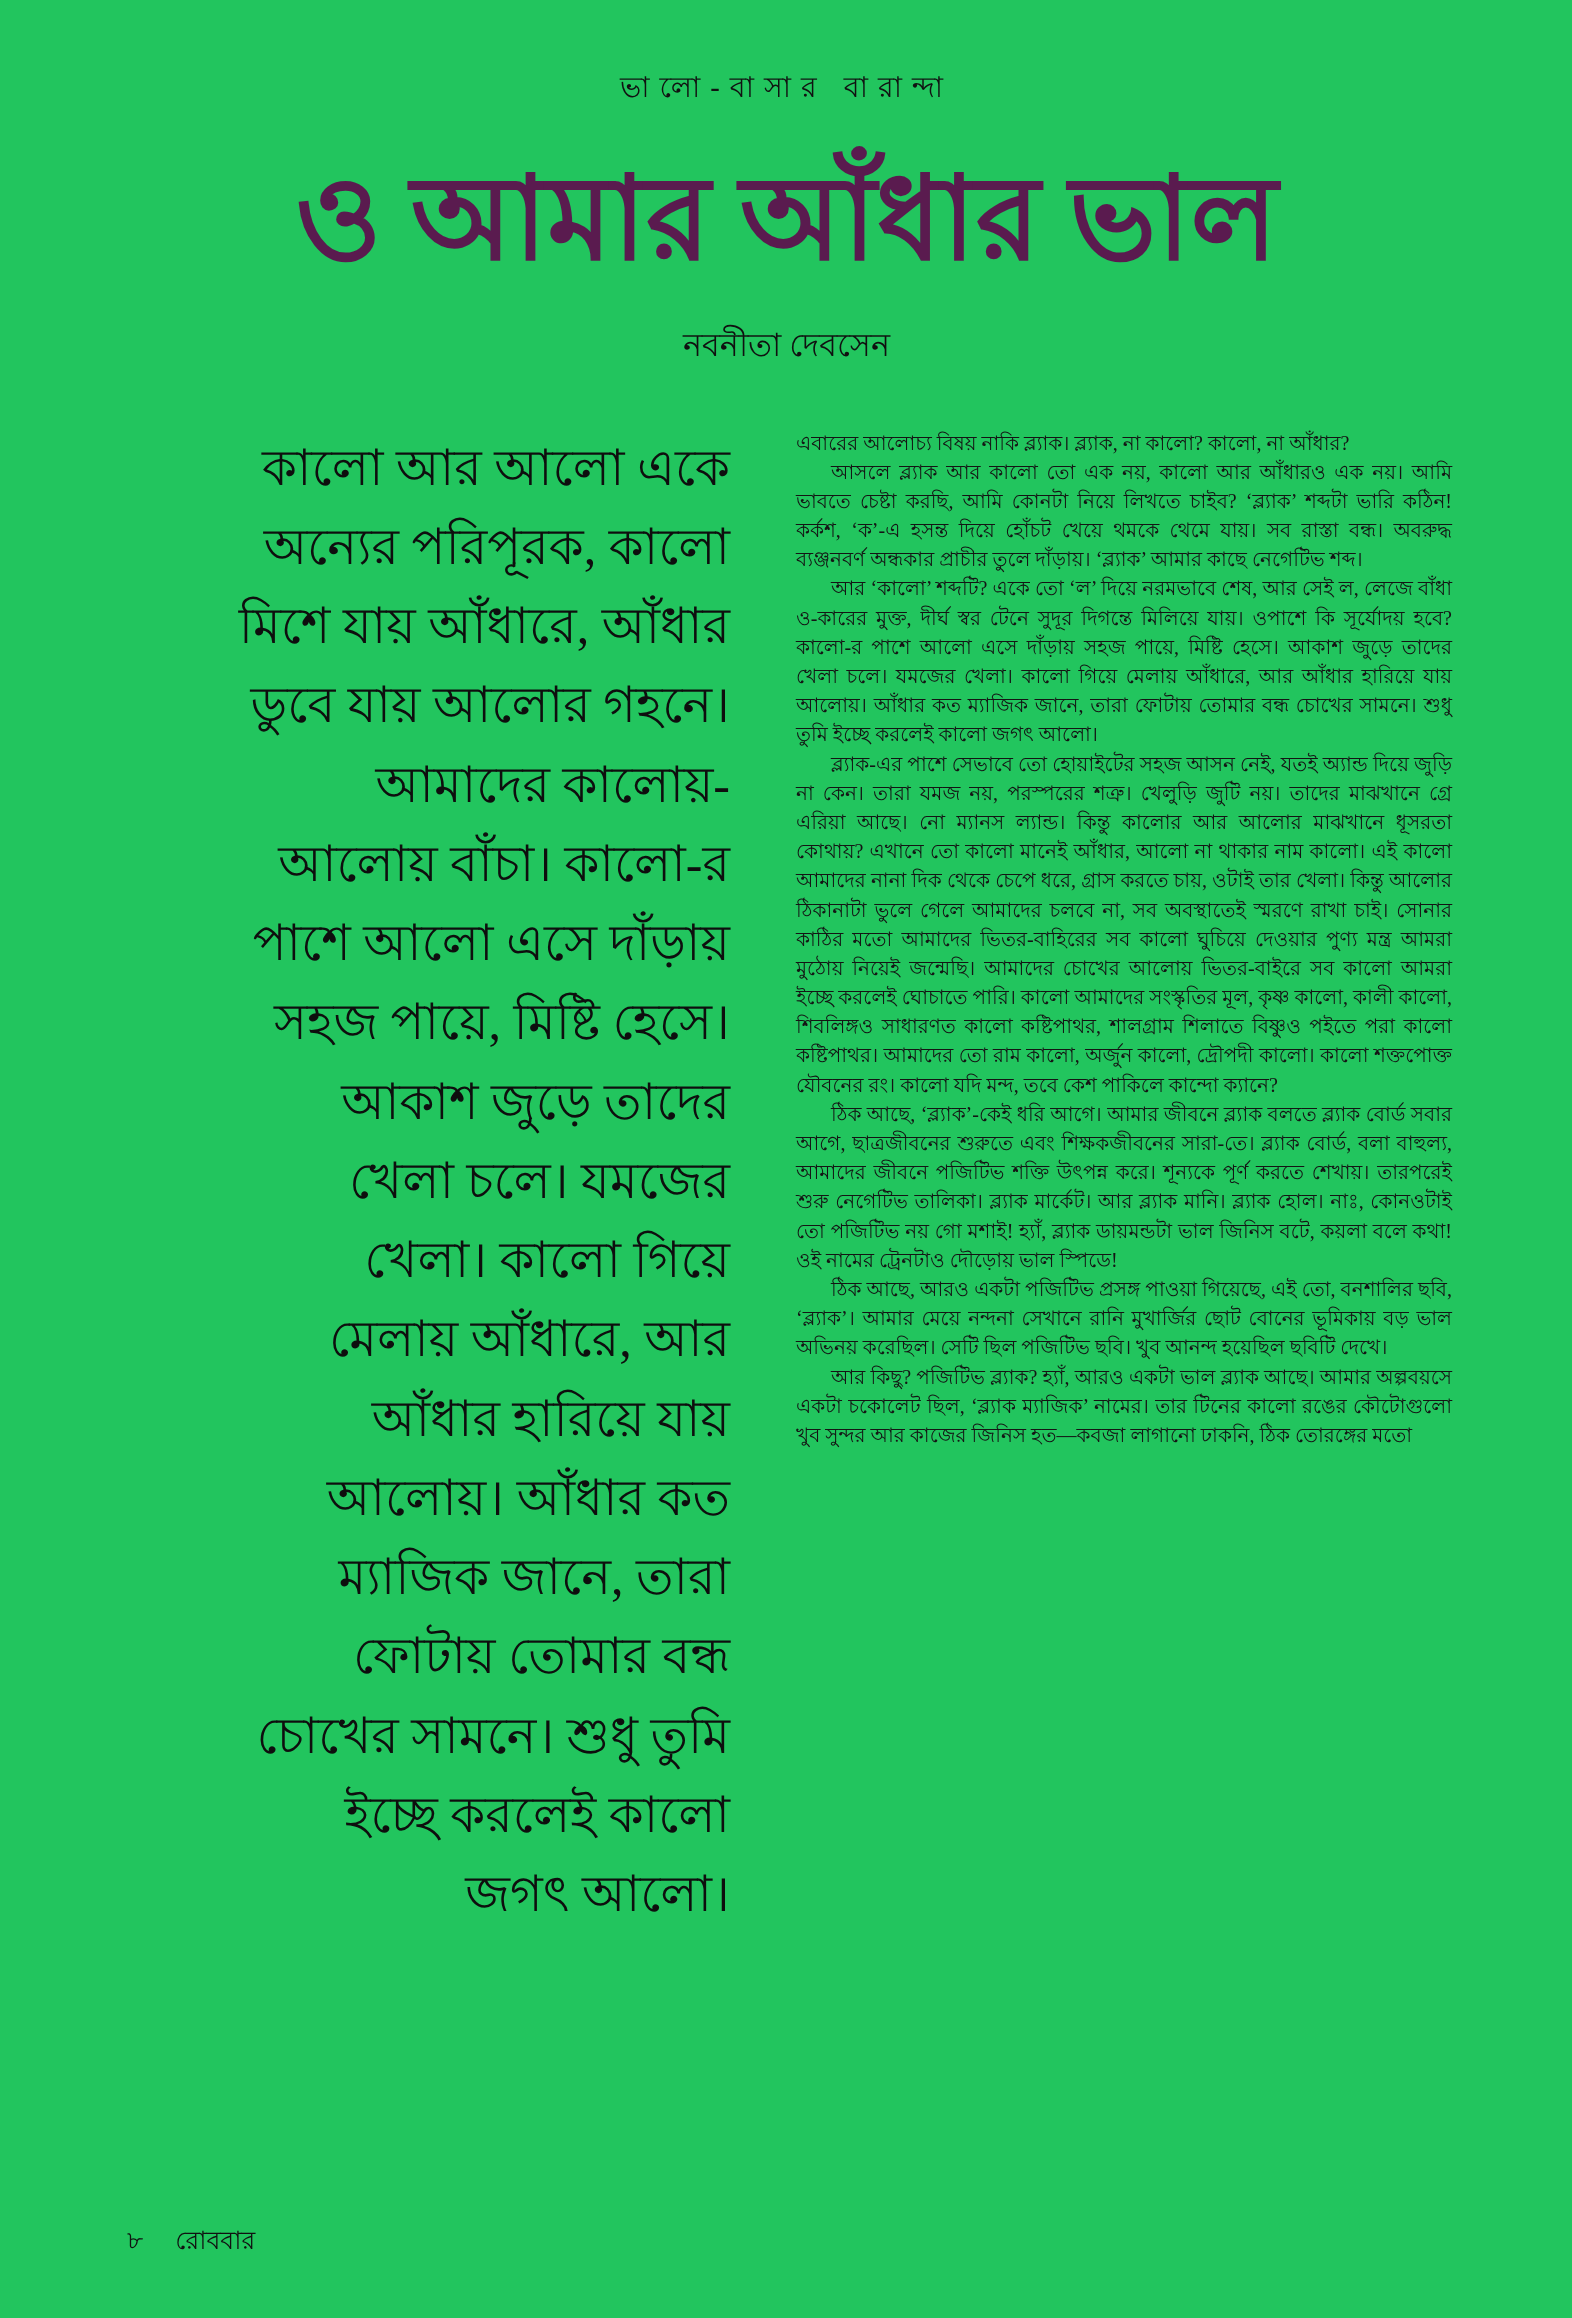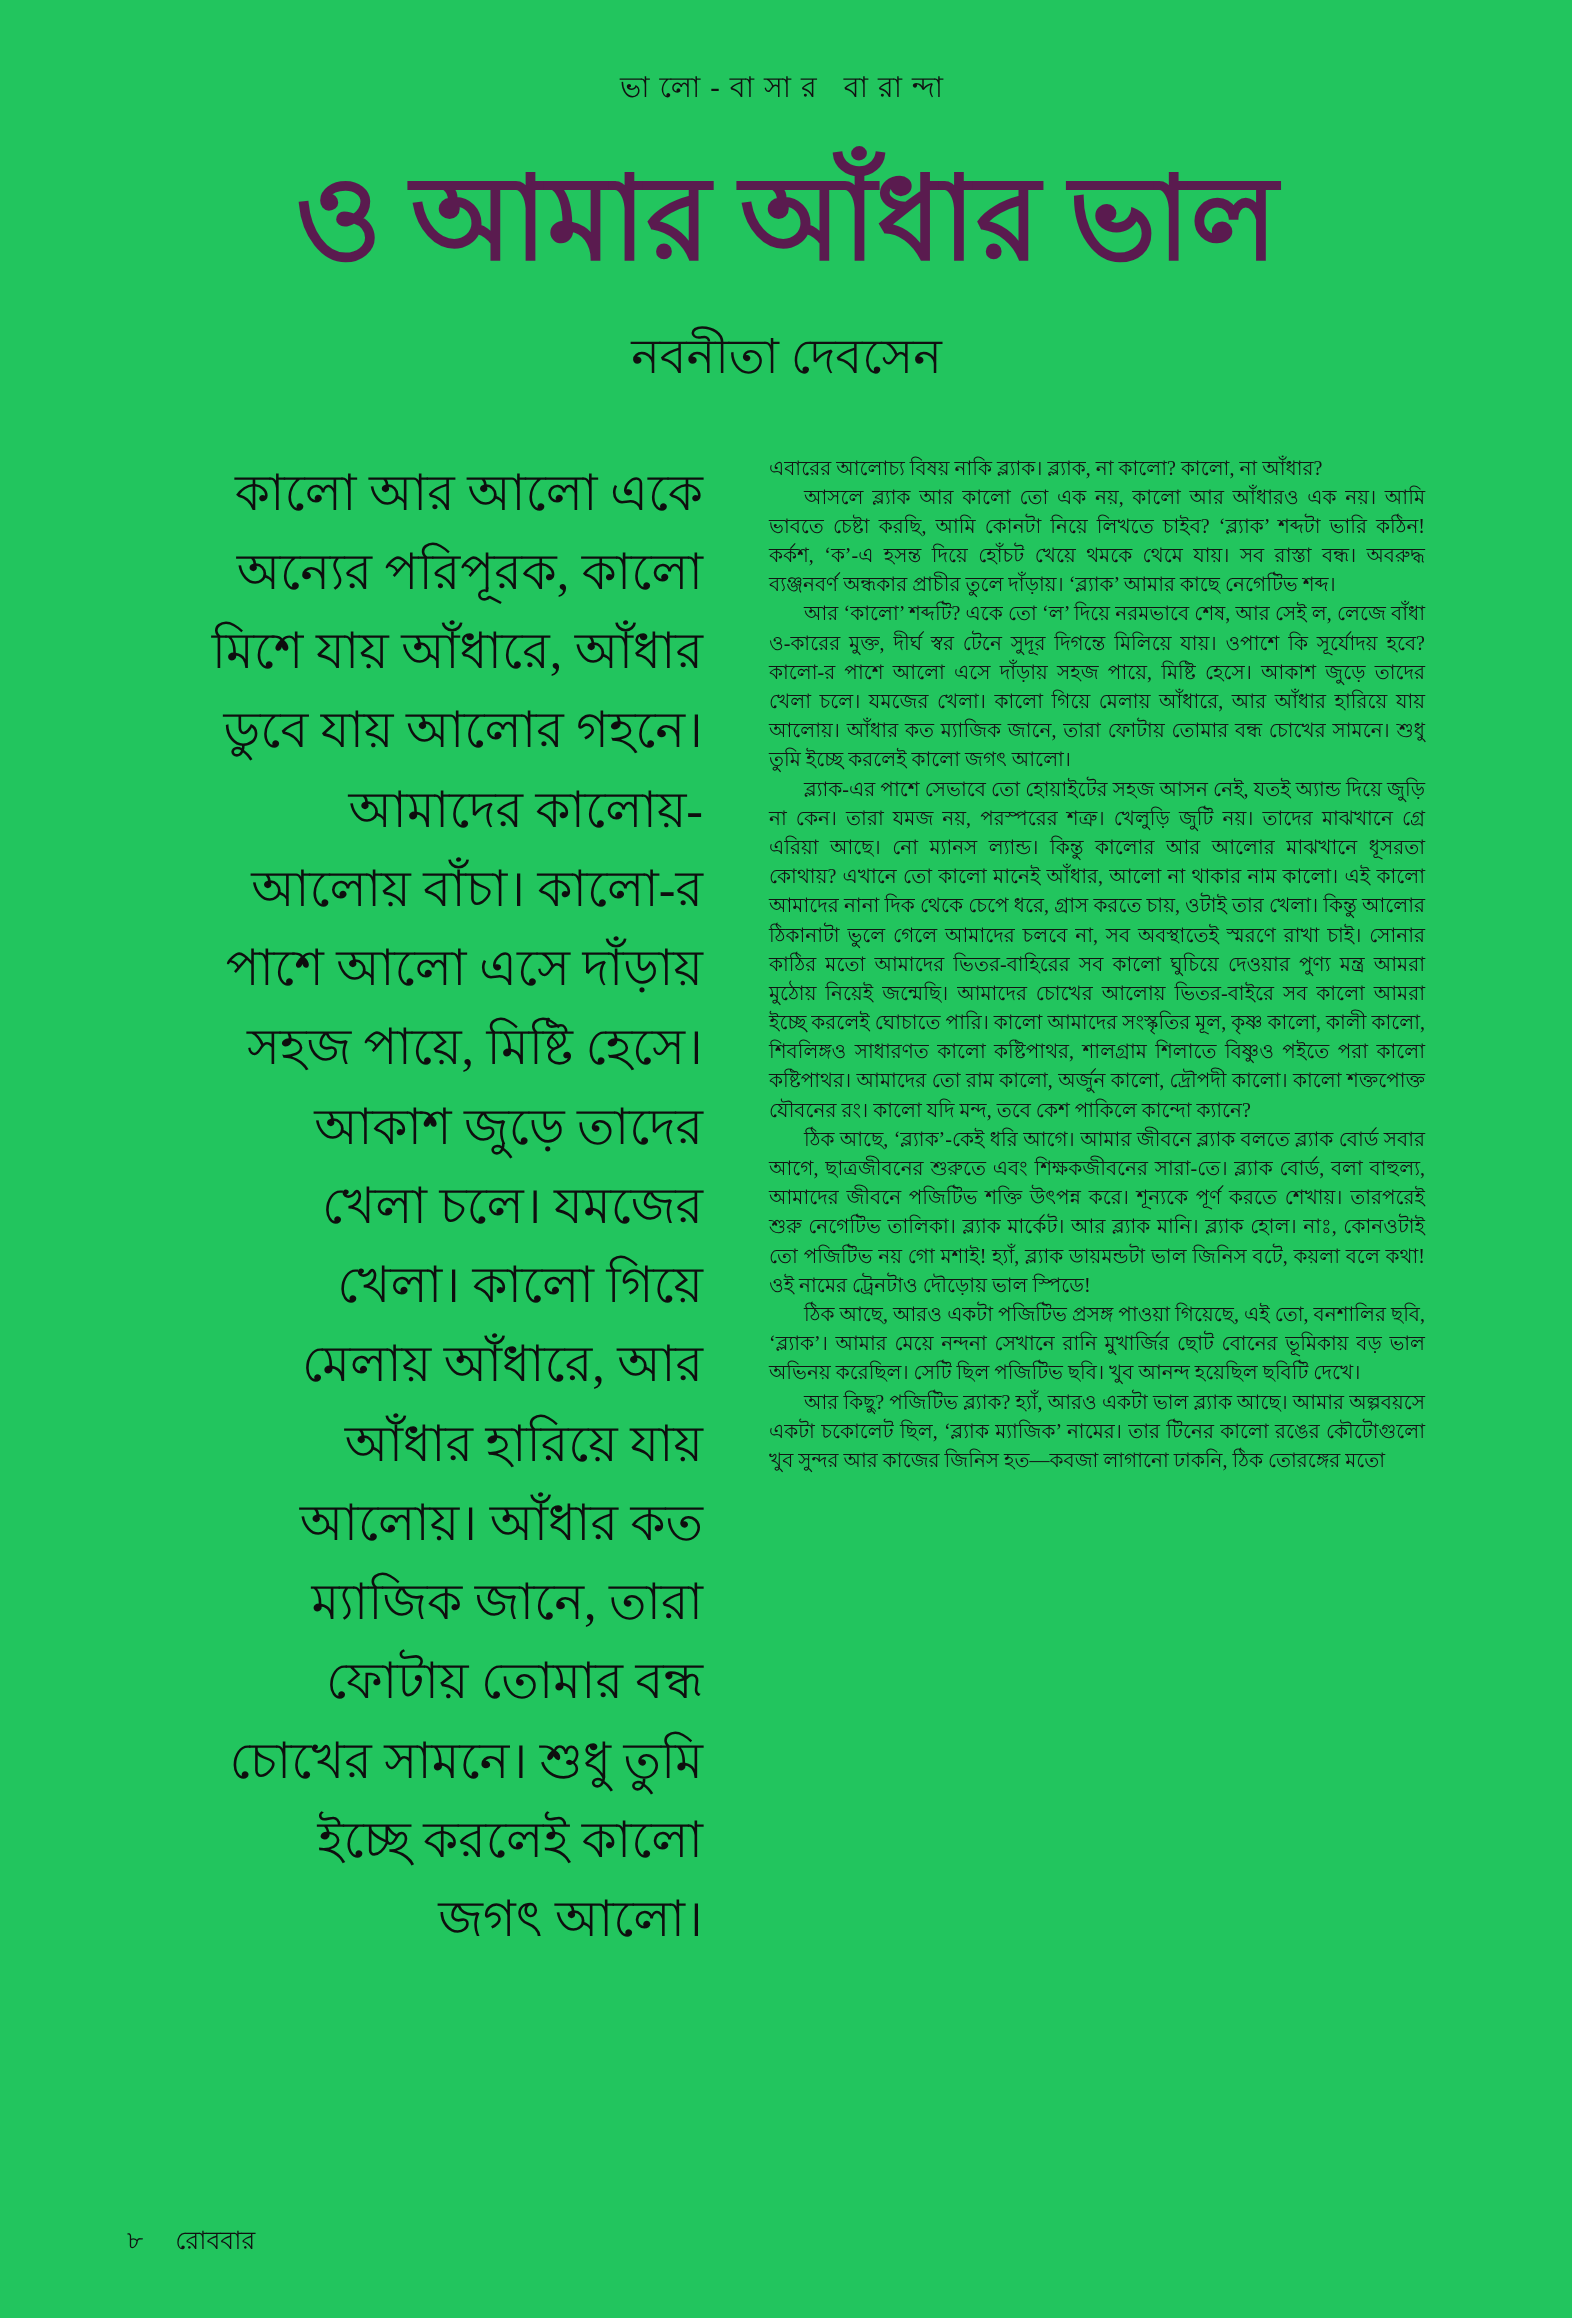--- a/index.html
+++ b/index.html
@@ -28,27 +28,27 @@
     margin-top: 40px;
     text-align: center;
     font-size: 117px;
     line-height: 1.15;
     font-weight: bold;
     color: #5a1b4f;
   }
   .byline {
     margin-top: 32px;
     text-align: center;
-    font-size: 48px;
+    font-size: 32px;
     color: #101010;
   }
   .content {
     display: flex;
     margin-top: 55px;
-    padding-left: 87px;
+    padding-left: 114px;
     padding-right: 112px;
     gap: 66px;
     align-items: flex-start;
   }
   .lead-col {
     width: 616px;
     flex: 0 0 616px;
   }
   .lead-text {
     font-size: 50px;

